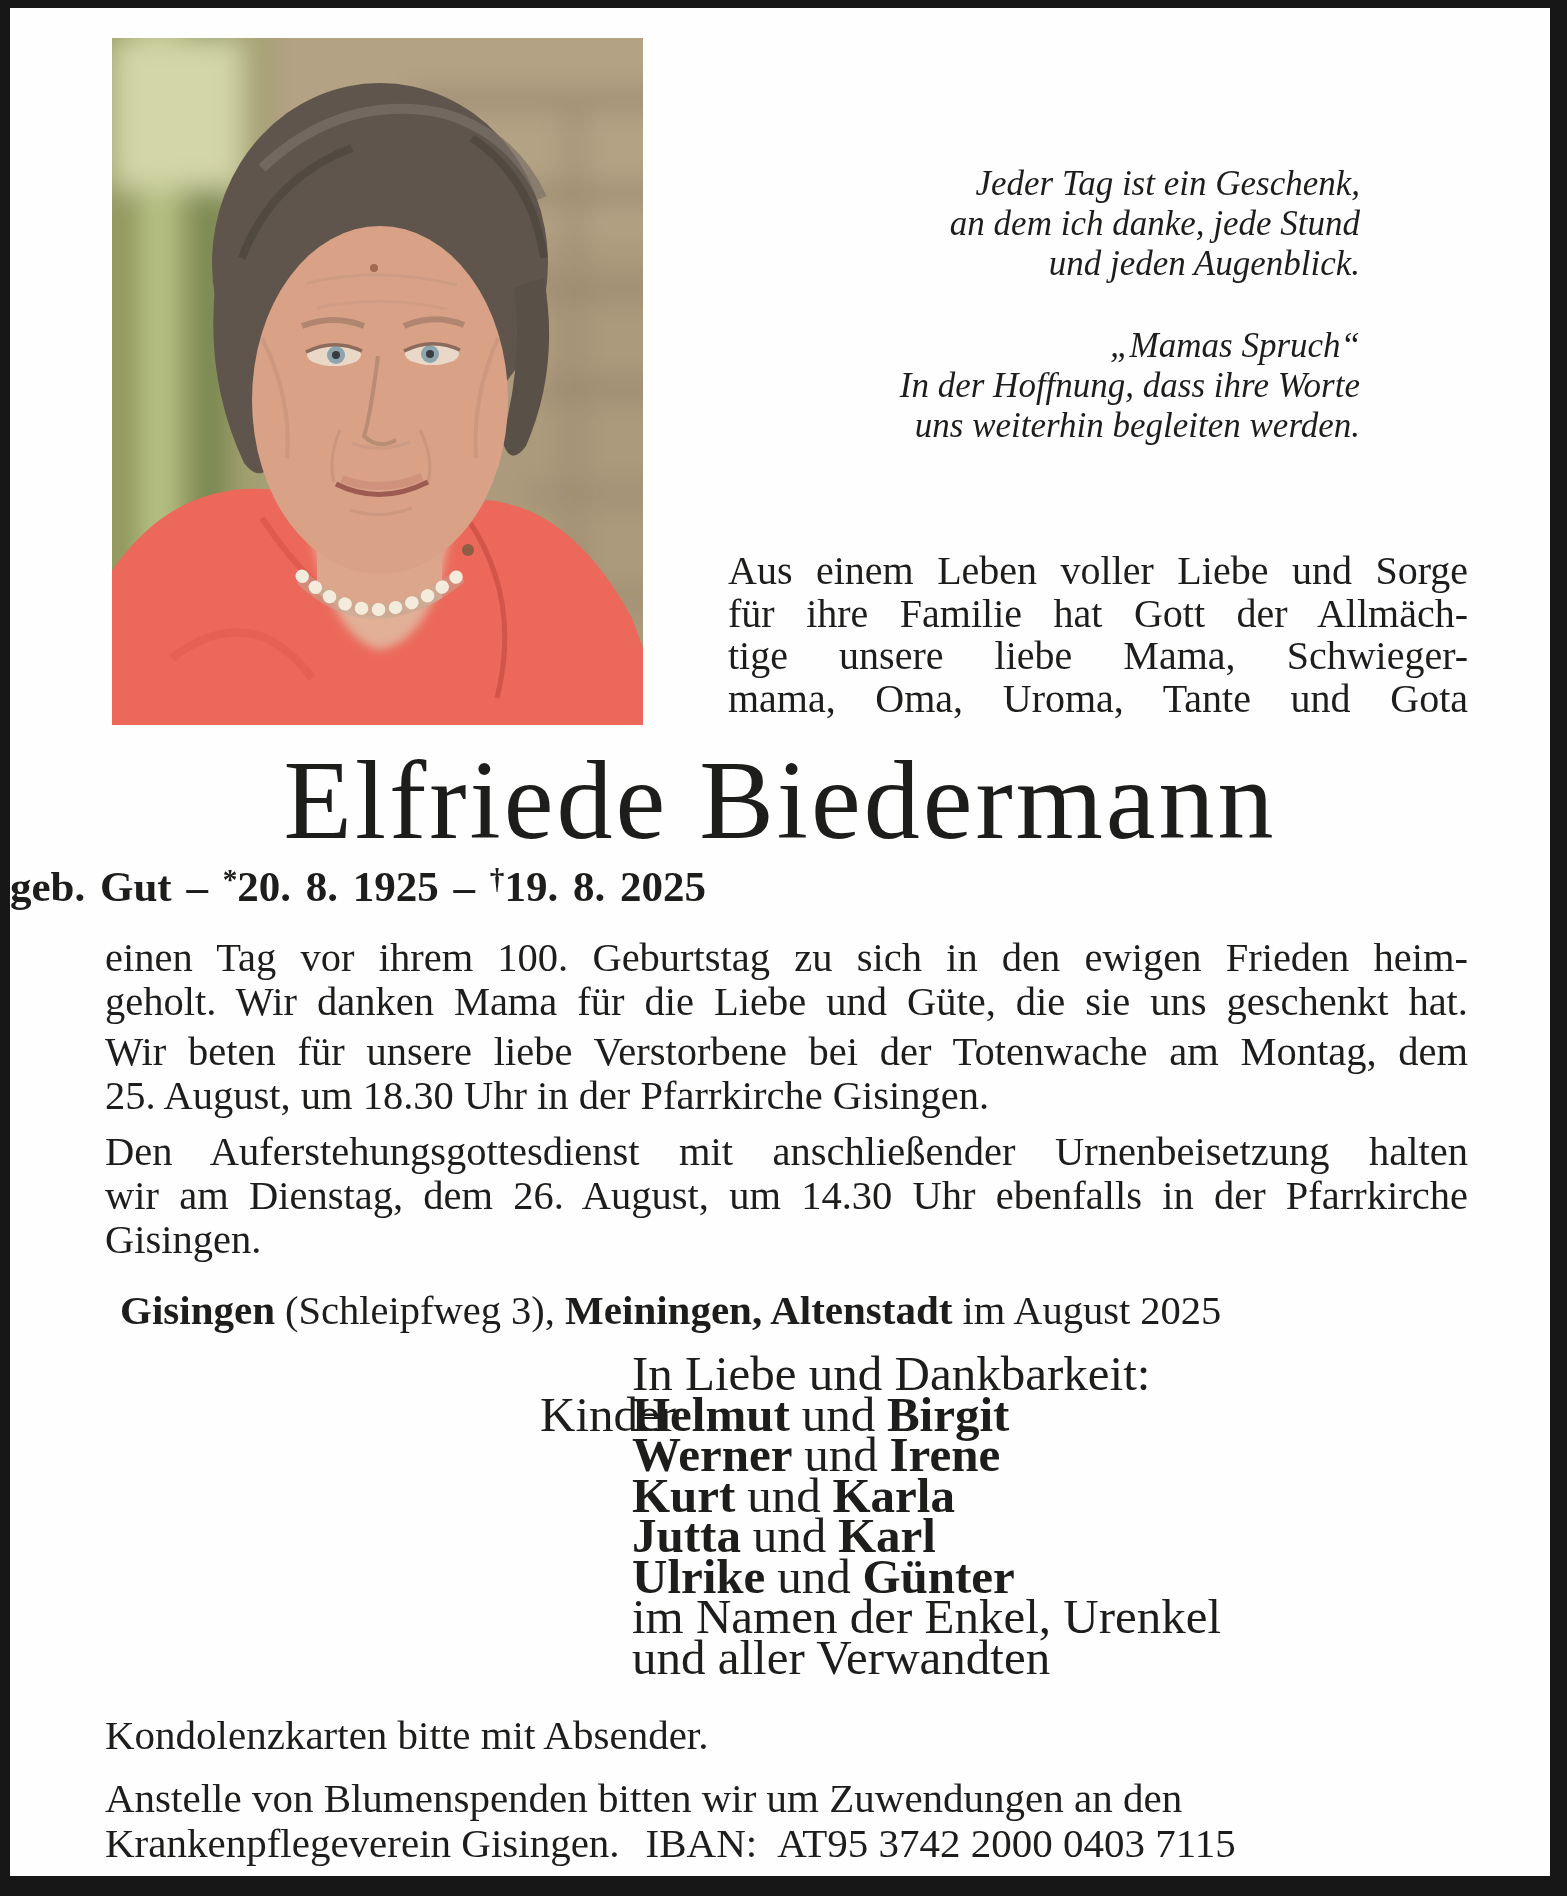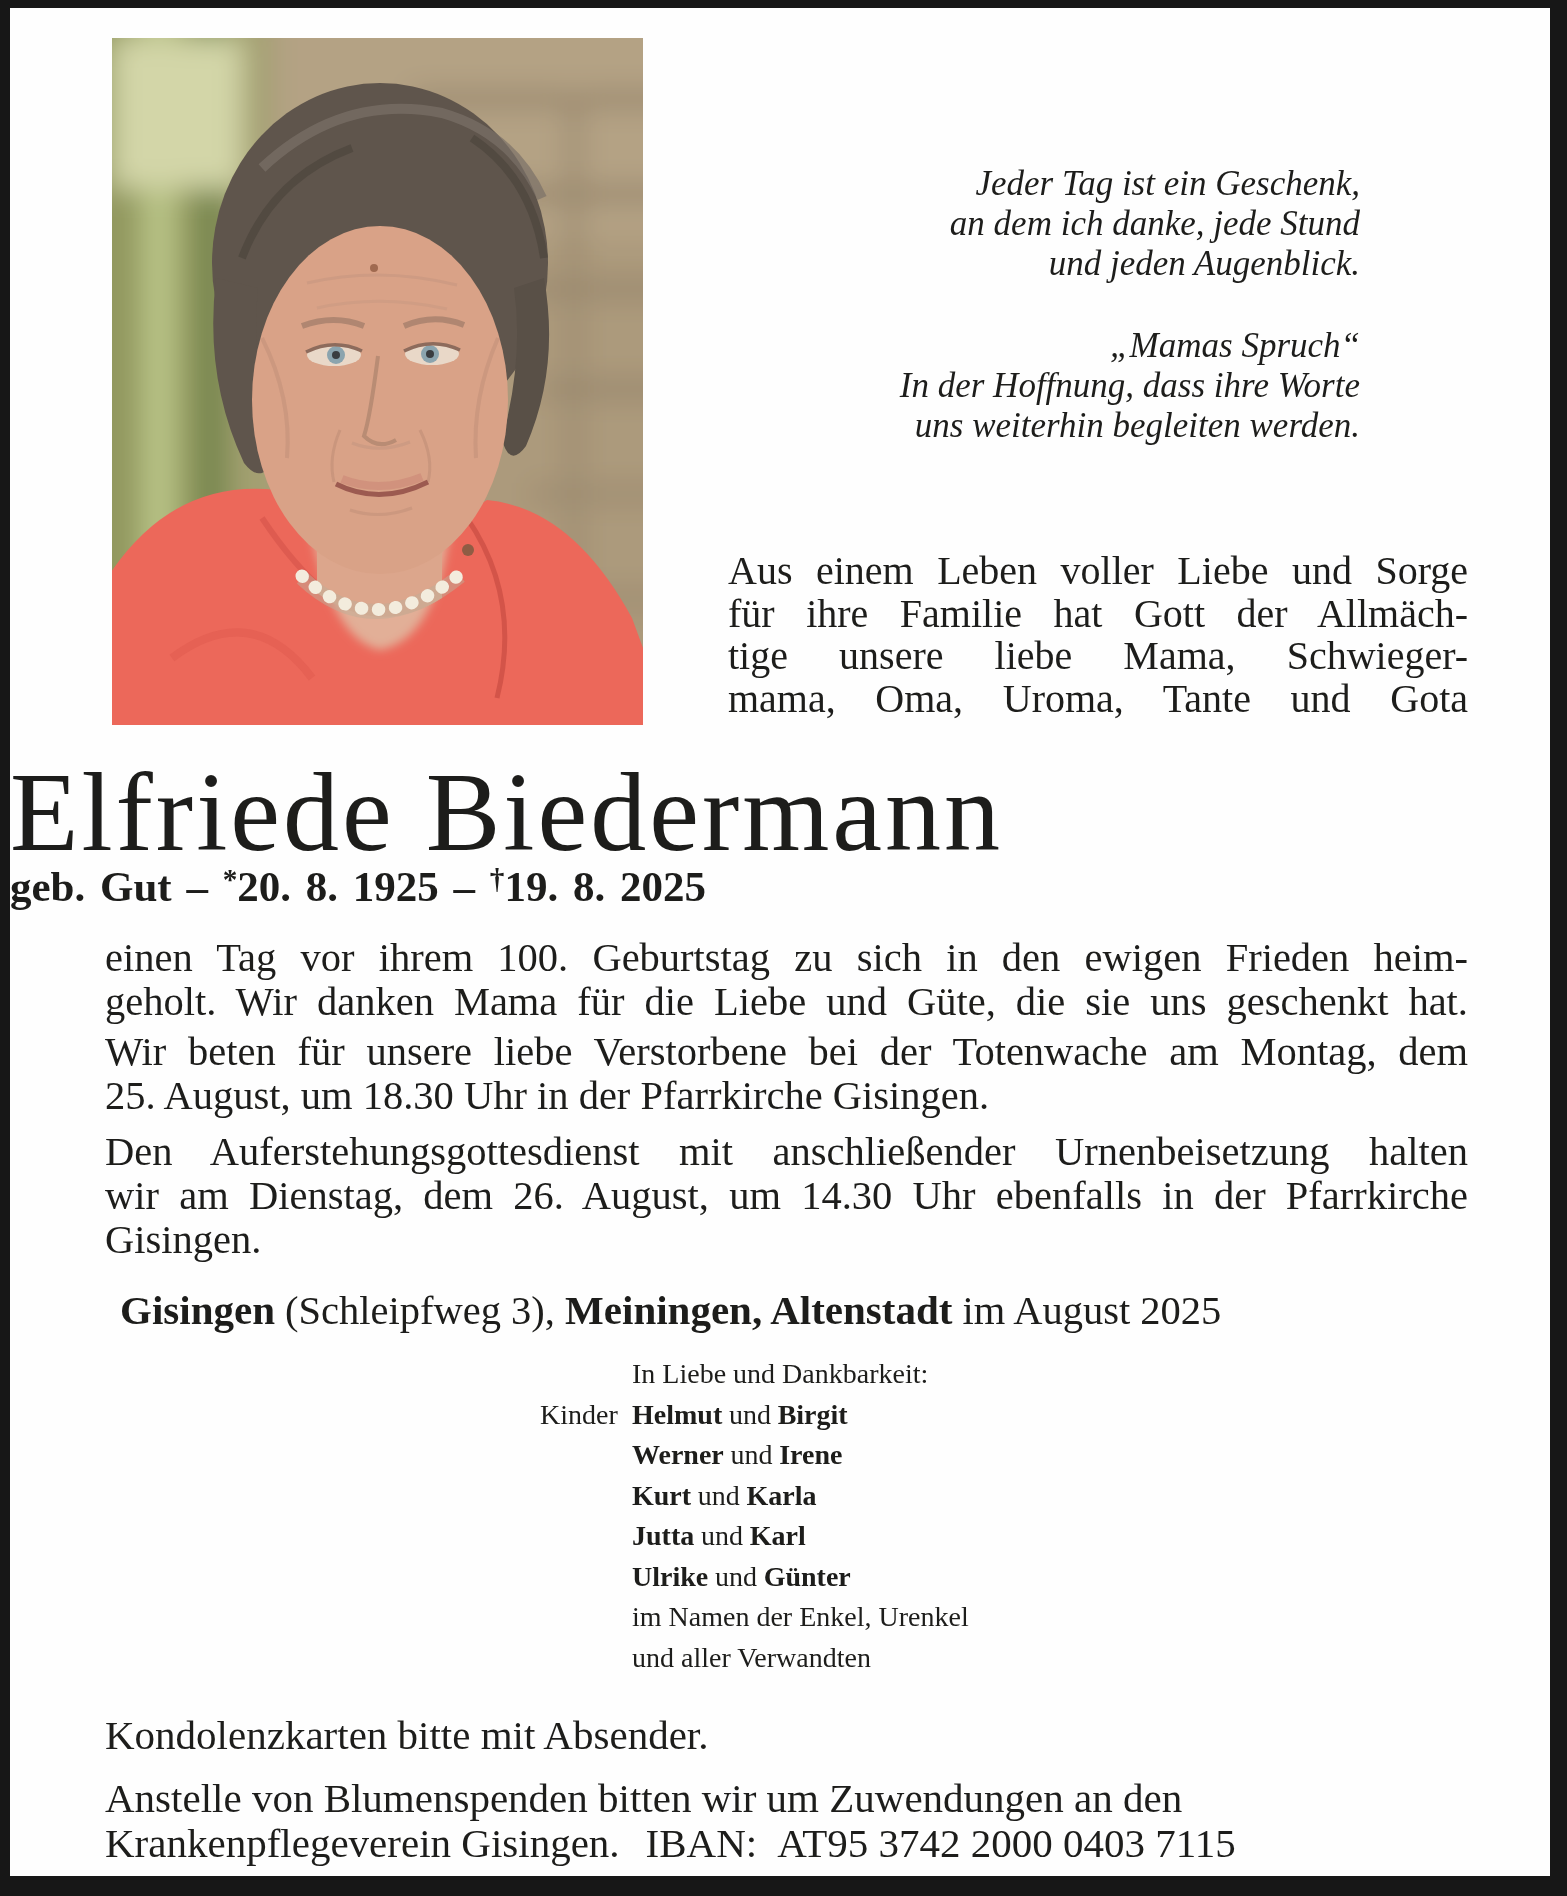--- a/index.html
+++ b/index.html
@@ -29,42 +29,42 @@
   .quote-group2 { margin-top: 42px; }
 
   .intro {
     position: absolute; left: 718px; top: 542px; width: 740px;
     font-size: 40px; line-height: 42.5px;
   }
   .just { text-align: justify; text-align-last: justify; }
 
   .name {
     position: absolute; left: 0; top: 736px; width: 1540px;
-    font-size: 112px; line-height: 1;
-    letter-spacing: 3px; white-space: nowrap; margin-top: 12px;
+    text-align: center; font-size: 112px; line-height: 1;
+    letter-spacing: 3px; white-space: nowrap;
   }
   .dates {
     position: absolute; left: 0; top: 854px; width: 1540px;
     font-size: 43px; font-weight: bold;
     word-spacing: 4px;
   }
   .bsym, .dsym { font-size: 68%; vertical-align: 36%; }
 
   .body-block {
     position: absolute; left: 95px; top: 928px; width: 1363px;
     font-size: 40.5px; line-height: 44px;
   }
   .para { margin: 0 0 6px 0; }
   .para-3 { margin-top: 12px; }
   .location-line { margin-top: 26px; font-size: 40.5px; margin-left: 15px; }
   .location-line b { font-size: 41px; }
 
   .family {
     position: absolute; left: 530px; top: 1346px;
-    font-size: 28px; line-height: 40.5px;
+    font-size: 49px; line-height: 40.5px;
   }
   .fam-row { display: flex; }
   .fam-label { width: 92px; flex: 0 0 92px; }
   .conn { padding: 0 0.24em; }
 
   .footer-1 {
     position: absolute; left: 95px; top: 1703px;
     font-size: 41px;
   }
   .footer-2 {

